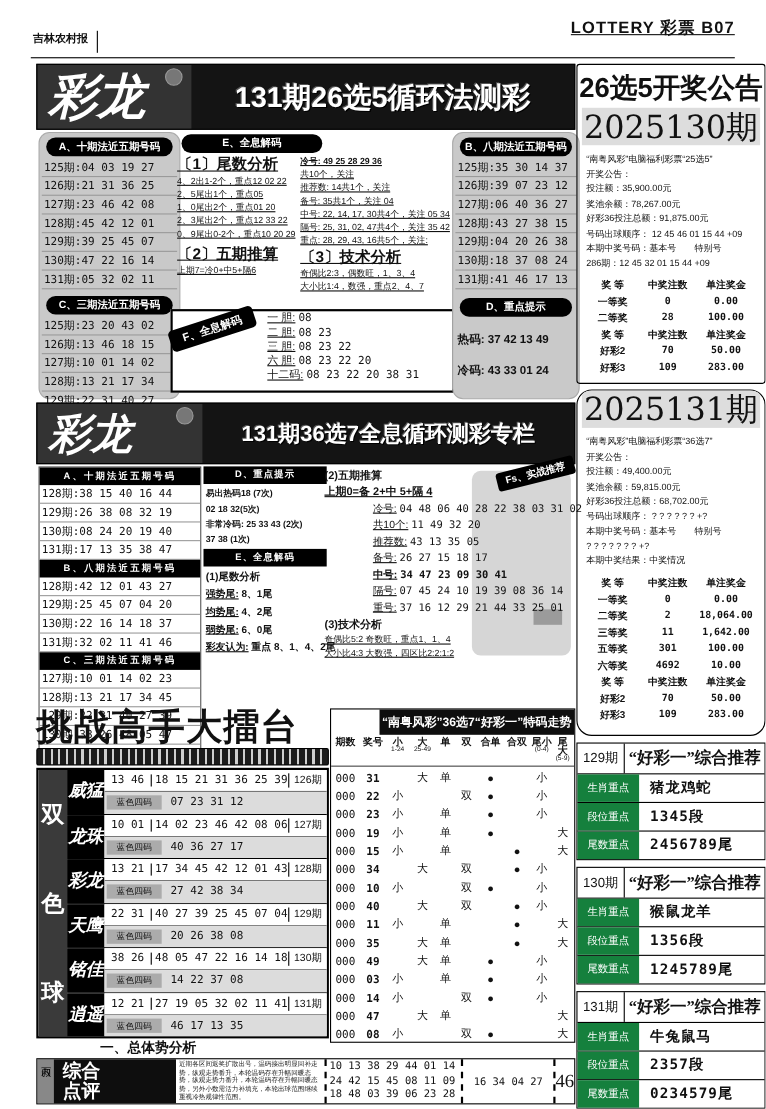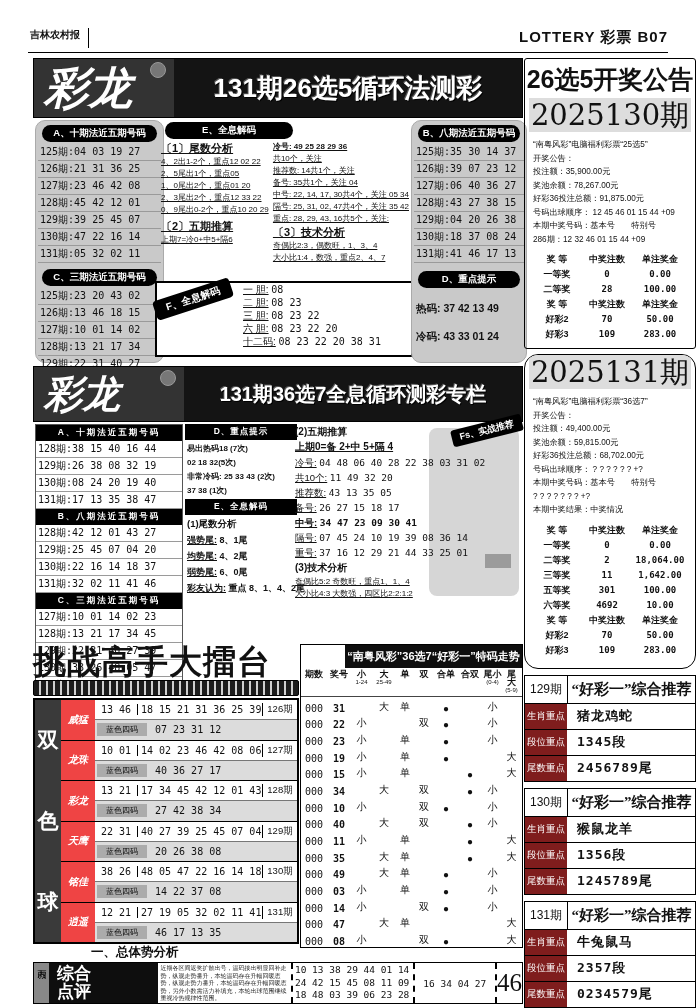--- a/index.html
+++ b/index.html
@@ -1,20 +1,20 @@
 <!DOCTYPE html>
 <html><head>
 <meta charset="utf-8">
 <style>
   html,body{margin:0;padding:0;background:#fff;}
   body{width:696px;height:1008px;position:relative;font-family:"Liberation Sans",sans-serif;color:#111;overflow:hidden;}
   .num{font-family:"DejaVu Sans Mono",monospace;}
   
   .masthead{position:absolute;left:30px;top:28px;font-size:10px;font-weight:bold;border-right:1.5px solid #000;padding:0 8px 6px 0;}
-  .brand{position:absolute;right:28px;top:28px;font-size:15px;font-weight:bold;letter-spacing:1px;}
+  .brand{position:absolute;right:28px;top:16px;font-size:15px;font-weight:bold;letter-spacing:1px;text-decoration:underline;}
   .toprule{position:absolute;left:28px;right:28px;top:52px;border-top:1.5px solid #000;}
   
   .main{position:absolute;left:33px;top:58px;width:490px;height:944px;}
   .sec{position:absolute;left:0;right:0;}
   .banner{background:#141414;color:#fff;display:flex;align-items:center;border:1px solid #000;position:relative;overflow:hidden;}
   .logo{background:#333;height:100%;display:flex;align-items:center;padding:0 10px;font-family:"Liberation Serif",serif;font-weight:bold;font-style:italic;position:relative;}
   .logo .circ{position:absolute;top:3px;right:8px;width:14px;height:14px;border-radius:50%;background:#777;border:1px solid #999;}
   .btitle{flex:1;text-align:center;font-weight:bold;text-shadow:1px 1px 0 #000, -1px -1px 0 #555;}
   .pill{background:#000;color:#fff;border-radius:12px;text-align:center;font-size:9.5px;font-weight:bold;padding:2px 4px;margin:2px 4px;}
   .panel{background:#c9c9c9;border-radius:10px;border:1px solid #aaa;}
@@ -22,73 +22,73 @@
   .ul{text-decoration:underline;}
   .sm{font-size:8px;line-height:12px;}
   
   .s1{top:0;height:308px;}
   .s1 .banner{height:58px;}
   .s1 .logo{font-size:44px;width:120px;}
   .s1 .btitle{font-size:26px;}
   .colA{position:absolute;left:2px;top:62px;width:123px;bottom:3px;padding:2px;}
   .colB{position:absolute;left:378px;top:62px;width:110px;bottom:3px;padding:2px;}
   .colE{position:absolute;left:128px;top:62px;width:248px;height:160px;}
-  .colE .h{font-size:11px;font-weight:bold;}
+  .colE .h{font-size:14px;font-weight:bold;}
   .eflex{display:flex;}
   .eleft{width:118px;}
   .eright{flex:1;}
   .eleft div,.eright div{white-space:nowrap;}
   .fbox{position:absolute;left:122px;top:223px;width:254px;height:72px;border:2px solid #000;background:#fff;}
   .fbadge{position:absolute;left:-4px;top:6px;background:#000;color:#fff;font-size:10px;font-weight:bold;padding:3px 12px;border-radius:4px;transform:rotate(-18deg);}
   .frow{margin-left:86px;font-size:10px;line-height:13px;white-space:nowrap;}
   .dhot{font-size:10.5px;font-weight:bold;margin:14px 2px 0 2px;white-space:nowrap;}
   
   .s2{top:308px;height:278px;}
   .s2 .banner{height:54px;}
   .s2 .logo{font-size:38px;width:130px;}
   .s2 .btitle{font-size:20px;}
   .hbar{background:#000;color:#fff;font-size:8.5px;font-weight:bold;letter-spacing:2px;text-align:center;padding:2px 0;white-space:nowrap;}
   .colA2{position:absolute;left:2px;top:58px;width:146px;border:1px solid #555;background:#fff;}
   .colD2{position:absolute;left:152px;top:58px;width:112px;}
   .colD2 .ln{font-size:8px;font-weight:bold;margin:3px 2px;white-space:nowrap;}
   .colE2{position:absolute;left:262px;top:58px;width:226px;z-index:2;}
   .colE2 .h{font-size:10px;font-weight:bold;margin:1px 0;}
   .prow{font-size:9.5px;line-height:15px;white-space:nowrap;}
-  .prow .pl{text-decoration:underline;}
+  .prow .pl{text-decoration:underline;margin-left:44px;}
   .fsbox{position:absolute;left:396px;top:62px;width:90px;height:168px;background:#d6d6d6;border-radius:8px;z-index:1;}
   .fsbadge{position:absolute;right:-4px;top:-6px;background:#000;color:#fff;font-size:9px;font-weight:bold;padding:2px 8px;transform:rotate(-14deg);border-radius:3px;}
   .wm{position:absolute;right:8px;bottom:28px;width:26px;height:14px;background:#9b9b9b;}
   
   .s3{top:586px;height:358px;}
   .arena{position:absolute;left:0;top:0;width:266px;}
   .atitle{font-family:"Liberation Serif",serif;font-weight:bold;font-size:33px;letter-spacing:1px;line-height:36px;white-space:nowrap;}
   .chain{height:14px;background:#1c1c1c;border:1px solid #000;background-image:repeating-linear-gradient(90deg,#1c1c1c 0 5px,#cfcfcf 5px 7px);border-radius:2px;}
   .atable{border:2px solid #000;display:flex;height:242px;margin-top:2px;}
   .gamecol{width:26px;background:#3a3a3a;color:#fff;display:flex;flex-direction:column;justify-content:space-around;align-items:center;font-size:21px;font-weight:bold;}
   .ablocks{flex:1;display:flex;flex-direction:column;}
   .ab{flex:1;display:flex;border-bottom:1px solid #000;}
   .ab:last-child{border-bottom:none;}
-  .ab-name{width:34px;background:#ef4444;color:#fff;font-size:10px;font-weight:bold;font-style:italic;display:flex;align-items:center;justify-content:center;}
+  .ab-name{width:34px;background:#000000;color:#fff;font-size:16px;font-weight:bold;font-style:italic;display:flex;align-items:center;justify-content:center;}
   .ab-right{flex:1;display:flex;flex-direction:column;}
   .ab-r1{flex:1;display:flex;align-items:center;background:#fff;border-bottom:1px solid #777;}
   .ab-r2{flex:1;display:flex;align-items:center;background:#dcdcdc;}
   .ab-pair{width:42px;border-right:1px solid #000;text-align:center;font-size:10px;}
   .ab-reds{flex:1;padding-left:3px;font-size:10px;white-space:nowrap;}
   .ab-period{width:34px;border-left:1px solid #000;font-size:9.5px;text-align:center;}
   .ab-bl{width:50px;background:#ababab;font-size:8px;text-align:center;margin-left:2px;padding:1px 0;}
   .ab-blues{flex:1;padding-left:8px;font-size:10px;}
   .antitle{position:absolute;left:58px;top:300px;font-size:12.5px;font-weight:bold;}
   .review{position:absolute;left:0;top:318px;width:488px;height:40px;border:1.5px solid #000;display:flex;}
   .rv-black{width:126px;background:#0e0e0e;color:#fff;display:flex;align-items:center;}
   .rv-who{writing-mode:vertical-rl;font-size:9px;padding:0 1px;background:#888;color:#000;height:100%;display:flex;align-items:center;}
   .rv-label{width:40px;font-size:17px;font-weight:bold;line-height:18px;margin-left:8px;}
   .rv-text{width:130px;font-size:6px;line-height:7.5px;color:#222;padding:2px 3px;overflow:hidden;}
   .rv-picks{width:118px;border-left:2px dashed #000;border-right:2px dashed #000;font-size:9.5px;line-height:12.5px;padding:1px 2px;white-space:nowrap;}
   .rv-picks2{width:82px;font-size:9.5px;display:flex;align-items:center;justify-content:center;border-right:2px dashed #000;}
-  .rv-final{flex:1;display:flex;align-items:center;justify-content:center;font-size:25px;font-family:"Liberation Serif",serif;}
+  .rv-final{flex:1;display:flex;align-items:center;justify-content:center;font-size:17px;font-family:"Liberation Serif",serif;}
   
   .trend{position:absolute;left:267px;top:0;width:221px;height:302px;border:1.5px solid #000;display:flex;flex-direction:column;}
   .t-title{background:#0e0e0e;color:#fff;font-size:11px;font-weight:bold;text-align:center;padding:4px 0;white-space:nowrap;margin-left:44px;}
   .t-head{display:flex;border-bottom:1px solid #444;padding:2px 0;}
   .t-head>div{text-align:center;font-size:9px;font-weight:bold;line-height:8px;}
   .t-head .sub{display:block;font-size:6px;font-weight:normal;}
   .trow{flex:1;display:flex;align-items:flex-end;}
   .trow>span{display:block;text-align:center;font-size:10px;}
   .c1{width:26px;} .c2{width:24px;font-weight:bold;} .c3{width:21px;} .c4{width:24px;} .c5{width:18px;} .c6{width:20px;} .c7{width:24px;} .c8{width:24px;} .c9{width:21px;} .c10{width:17px;}
   .dot{font-size:12px;}
@@ -103,21 +103,21 @@
   .sbr{display:flex;font-size:9px;font-weight:bold;line-height:15px;align-items:flex-end;}
   .sbr span{display:block;text-align:center;}
   .sc1{width:52px;} .sc2{width:48px;} .sc3{width:58px;}
   .sb2{border:1.5px solid #000;border-radius:14px;margin-top:5px;overflow:hidden;padding-bottom:4px;}
   .rec{border:1.5px solid #000;margin-top:6px;}
   .rec-head{display:flex;border-bottom:1px solid #000;align-items:stretch;}
   .rec-period{width:42px;font-size:12px;display:flex;align-items:center;justify-content:center;border-right:1px solid #000;}
   .rec-title{flex:1;font-family:"Liberation Serif",serif;font-size:15px;font-weight:bold;text-align:center;padding:4px 0;white-space:nowrap;}
   .rec-row{display:flex;border-bottom:1px solid #000;align-items:stretch;}
   .rec-row:last-child{border-bottom:none;}
-  .rec-l{width:42px;background:#7f1d1d;color:#fff;font-size:9.5px;display:flex;align-items:center;justify-content:center;padding:6px 0;}
+  .rec-l{width:56px;background:#15803d;color:#fff;font-size:9.5px;display:flex;align-items:center;justify-content:center;padding:6px 0;}
   .rec-v{flex:1;display:flex;align-items:center;padding-left:10px;font-size:13px;font-weight:bold;letter-spacing:1px;}
 </style>
 </head>
 <body>
 
 <div class="masthead">吉林农村报</div>
 <div class="brand">LOTTERY 彩票 B07</div>
 <div class="toprule"></div>
 
 <div class="main">
@@ -584,21 +584,21 @@
     <div class="sb-title">26选5开奖公告</div>
     <div class="sb-period">2025130期</div>
     <div class="sb-lines">
       <div>“南粤风彩”电脑福利彩票“25选5”</div>
       <div>开奖公告：</div>
       <div>投注额：35,900.00元</div>
       <div>奖池余额：78,267.00元</div>
       <div>好彩36投注总额：91,875.00元</div>
       <div>号码出球顺序：  12 45 46 01 15 44 +09</div>
       <div>本期中奖号码：基本号　　特别号</div>
-      <div>286期：12 32 46 01 15 44 +09</div>
+      <div>286期：12 45 32 01 15 44 +09</div>
     </div>
     <div class="sb-table">
       <div class="sbr">
           <span class="sc1">奖  等</span>
           <span class="sc2">中奖注数</span>
           <span class="sc3">单注奖金</span>
         </div>
       <div class="sbr">
           <span class="sc1">一等奖</span>
           <span class="sc2 num">0</span>

